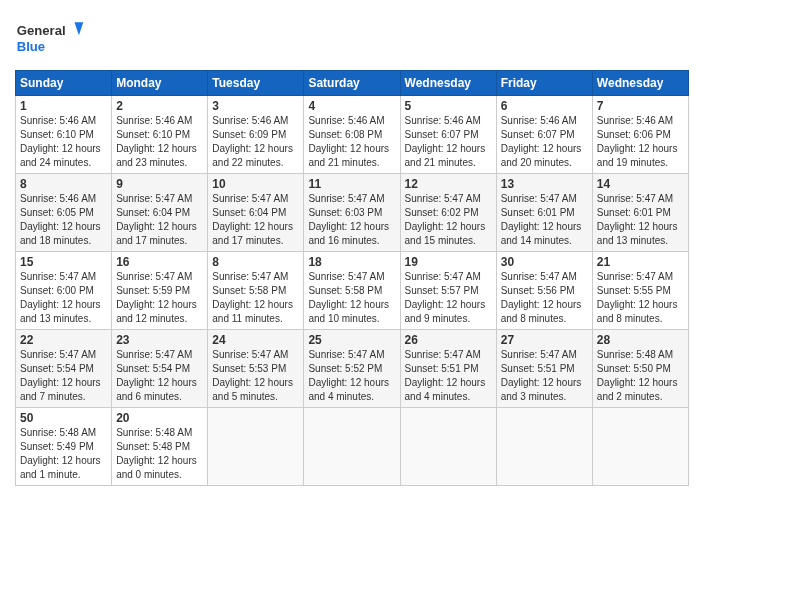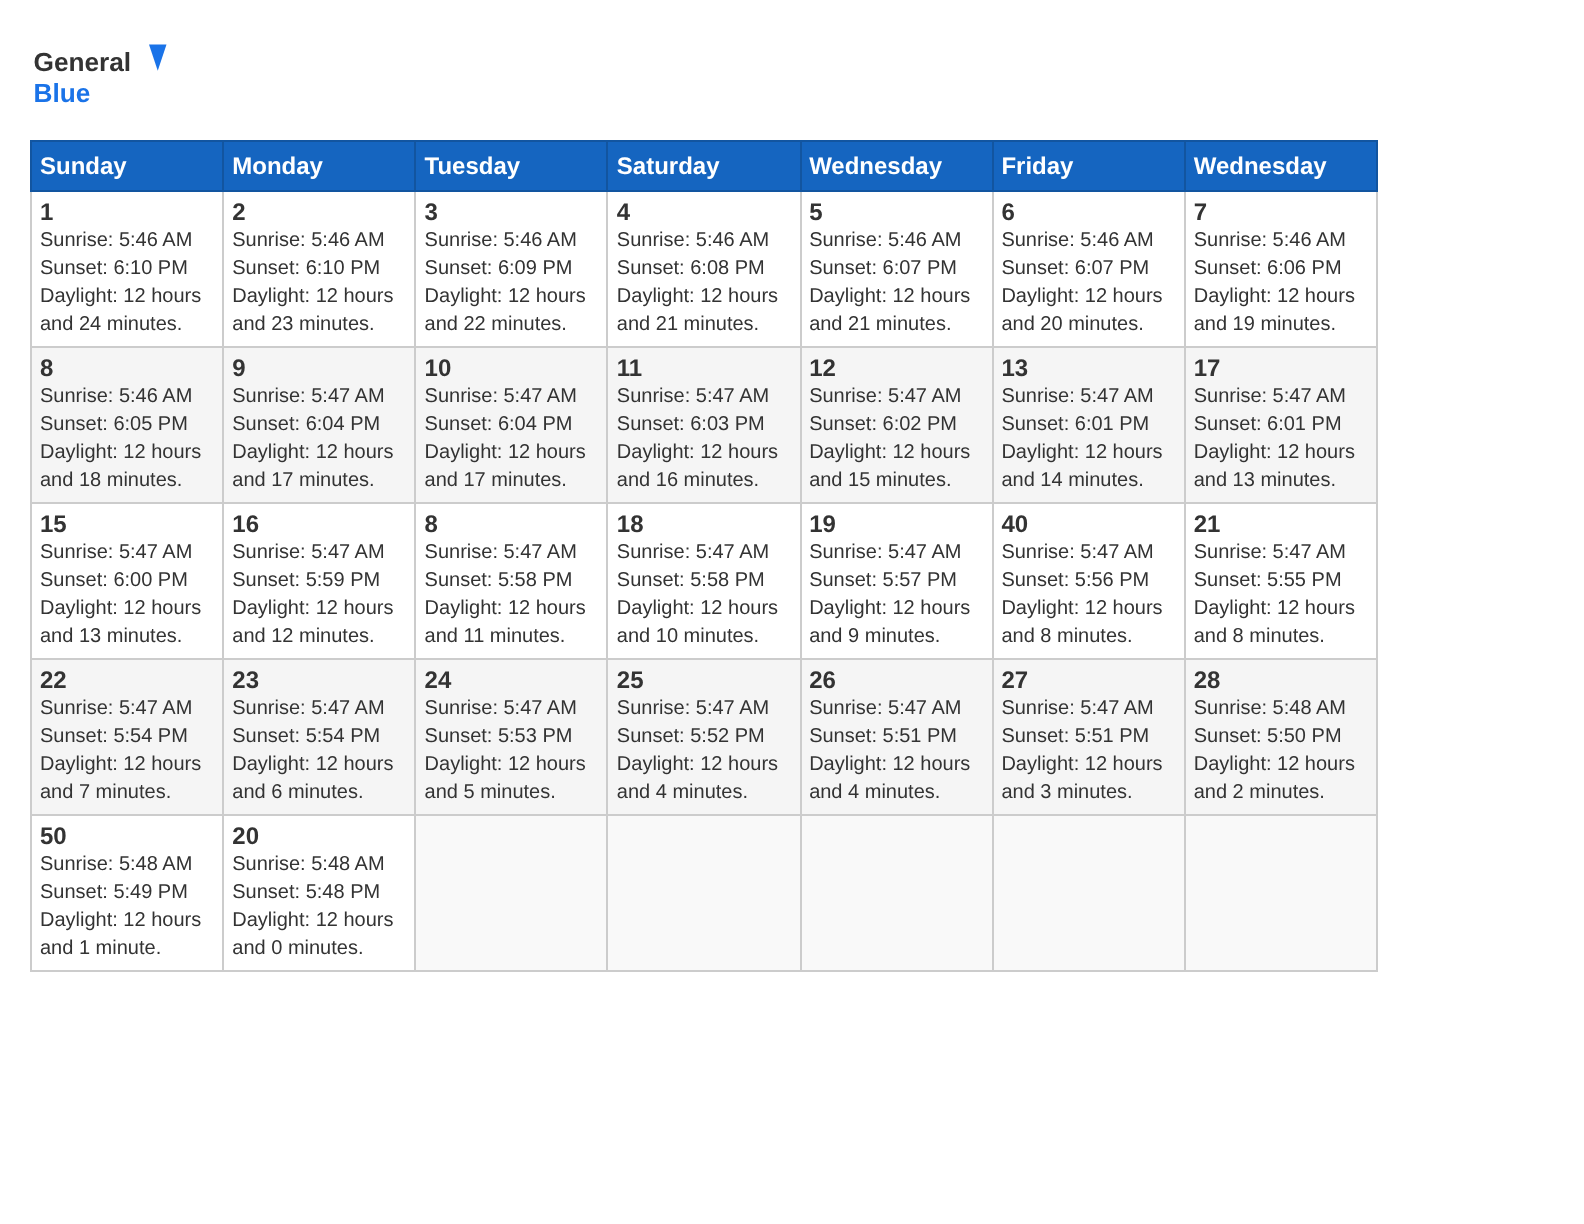--- a/index.html
+++ b/index.html
@@ -211,21 +211,21 @@
       </td>
           <td>
         <span class="day-num">13</span>
         <div class="day-info">
           Sunrise: 5:47 AM<br>
           Sunset: 6:01 PM<br>
           Daylight: 12 hours and 14 minutes.
         </div>
       </td>
           <td>
-        <span class="day-num">17</span>
+        <span class="day-num">14</span>
         <div class="day-info">
           Sunrise: 5:47 AM<br>
           Sunset: 6:01 PM<br>
           Daylight: 12 hours and 13 minutes.
         </div>
       </td>
         </tr>
         <tr>
           <td>
         <span class="day-num">15</span>
@@ -261,21 +261,21 @@
       </td>
           <td>
         <span class="day-num">19</span>
         <div class="day-info">
           Sunrise: 5:47 AM<br>
           Sunset: 5:57 PM<br>
           Daylight: 12 hours and 9 minutes.
         </div>
       </td>
           <td>
-        <span class="day-num">40</span>
+        <span class="day-num">30</span>
         <div class="day-info">
           Sunrise: 5:47 AM<br>
           Sunset: 5:56 PM<br>
           Daylight: 12 hours and 8 minutes.
         </div>
       </td>
           <td>
         <span class="day-num">21</span>
         <div class="day-info">
           Sunrise: 5:47 AM<br>

